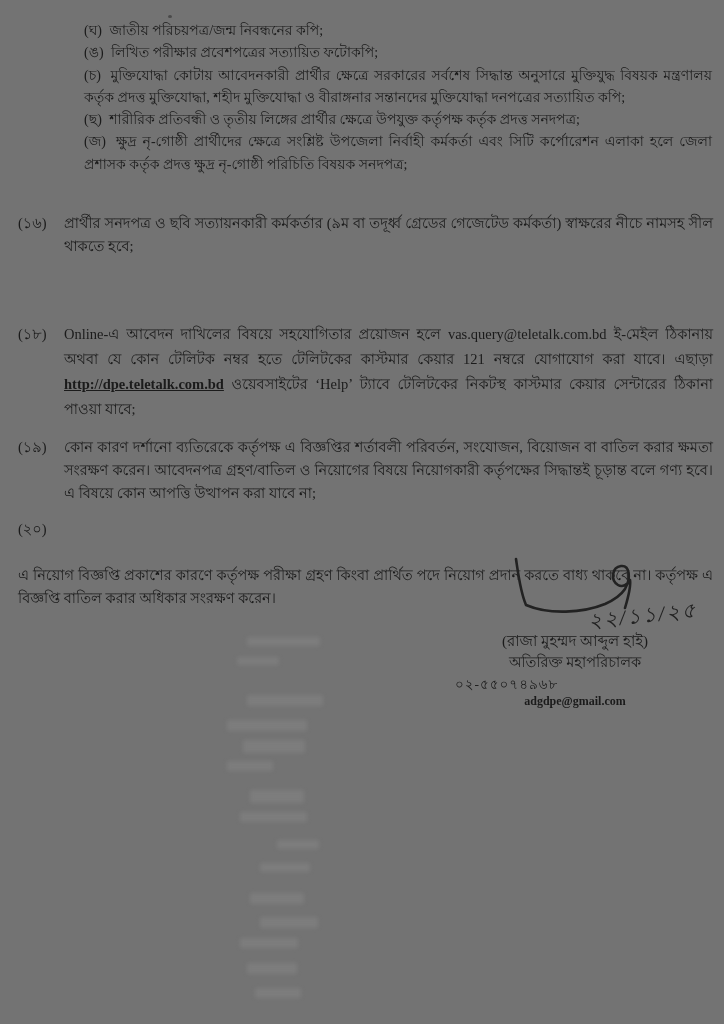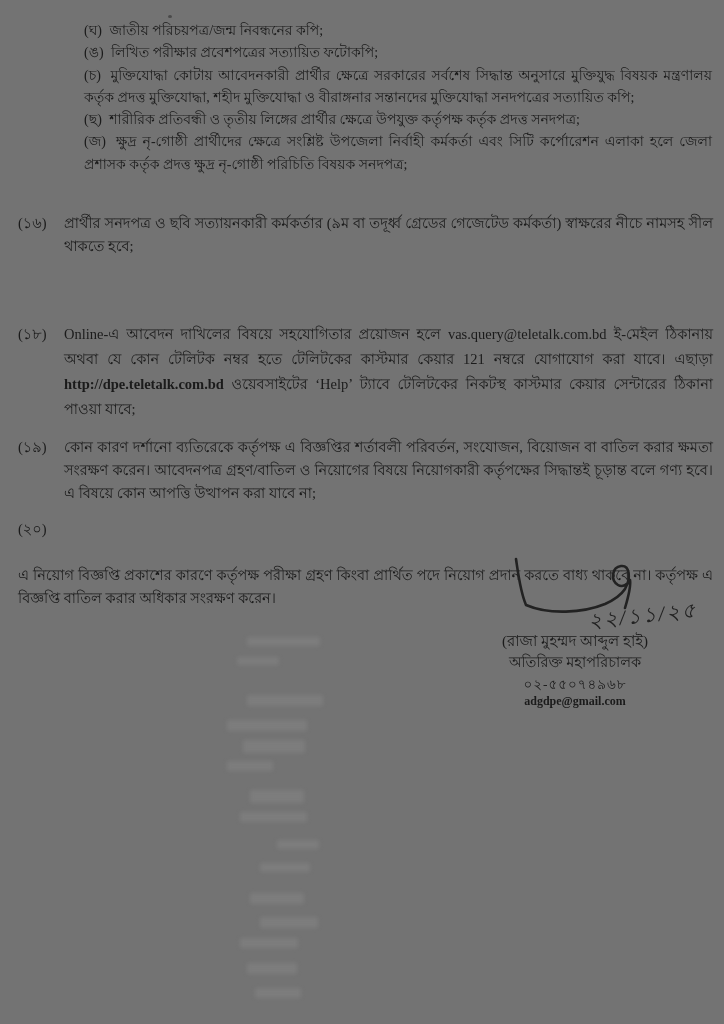--- a/index.html
+++ b/index.html
@@ -33,33 +33,34 @@
     width: 695px;
     display: flex;
     font-size: 14.5px;
     line-height: 23px;
   }
   .n-item .num { flex: 0 0 46px; width: 46px; }
   .n-item .body { flex: 1; text-align: justify; }
   #clause-18 { line-height: 25px; }
   .latin { font-family: "Liberation Serif", serif; }
   .url {
+    text-decoration: underline;
     font-weight: bold;
   }
 
   
   .sig-scribble { position: absolute; left: 503px; top: 556px; width: 142px; height: 62px; }
   .sig-date {
     position: absolute; left: 588px; top: 599px; width: 120px;
     font-size: 21px; font-style: italic; letter-spacing: 2px;
     transform: rotate(-6deg); color: #222;
   }
   .sig-name  { position: absolute; left: 455px; top: 629px; width: 240px; text-align: center; font-size: 15px; }
   .sig-title { position: absolute; left: 455px; top: 651px; width: 240px; text-align: center; font-size: 14.5px; }
-  .sig-phone { position: absolute; left: 455px; top: 674px; width: 240px; text-align: center; font-size: 13.5px; letter-spacing: 1px; }
+  .sig-phone { position: absolute; left: 455px; top: 674px; width: 240px; font-size: 13.5px; letter-spacing: 1px; }
   .sig-email { position: absolute; left: 455px; top: 694px; width: 240px; text-align: center; font-size: 12px; font-weight: bold; }
 
   
   .dot-artifact {
     position: absolute; left: 168px; top: 15px;
     width: 4px; height: 3px; background: #4a4a4a; border-radius: 50%;
   }
   .smudge {
     position: absolute;
     background: rgba(150,150,150,0.30);
@@ -70,21 +71,21 @@
 </head>
 <body>
 
 <div class="page">
 
   <div class="dot-artifact"></div>
 
   <div class="sub-items">
     <div class="sub-item"><span class="lbl">(ঘ)</span> <span>জাতীয় পরিচয়পত্র/জন্ম নিবন্ধনের কপি;</span></div>
     <div class="sub-item"><span class="lbl">(ঙ)</span> <span>লিখিত পরীক্ষার প্রবেশপত্রের সত্যায়িত ফটোকপি;</span></div>
-    <div class="sub-item"><span class="lbl">(চ)</span> <span>মুক্তিযোদ্ধা কোটায় আবেদনকারী প্রার্থীর ক্ষেত্রে সরকারের সর্বশেষ সিদ্ধান্ত অনুসারে মুক্তিযুদ্ধ বিষয়ক মন্ত্রণালয় কর্তৃক প্রদত্ত মুক্তিযোদ্ধা, শহীদ মুক্তিযোদ্ধা ও বীরাঙ্গনার সন্তানদের মুক্তিযোদ্ধা সনদপত্রের সত্যায়িত কপি;</span></div>
+    <div class="sub-item"><span class="lbl">(চ)</span> <span>মুক্তিযোদ্ধা কোটায় আবেদনকারী প্রার্থীর ক্ষেত্রে সরকারের সর্বশেষ সিদ্ধান্ত অনুসারে মুক্তিযুদ্ধ বিষয়ক মন্ত্রণালয় কর্তৃক প্রদত্ত মুক্তিযোদ্ধা, শহীদ মুক্তিযোদ্ধা ও বীরাঙ্গনার সন্তানদের মুক্তিযোদ্ধা দনপত্রের সত্যায়িত কপি;</span></div>
     <div class="sub-item"><span class="lbl">(ছ)</span> <span>শারীরিক প্রতিবন্ধী ও তৃতীয় লিঙ্গের প্রার্থীর ক্ষেত্রে উপযুক্ত কর্তৃপক্ষ কর্তৃক প্রদত্ত সনদপত্র;</span></div>
     <div class="sub-item"><span class="lbl">(জ)</span> <span>ক্ষুদ্র নৃ-গোষ্ঠী প্রার্থীদের ক্ষেত্রে সংশ্লিষ্ট উপজেলা নির্বাহী কর্মকর্তা এবং সিটি কর্পোরেশন এলাকা হলে জেলা প্রশাসক কর্তৃক প্রদত্ত ক্ষুদ্র নৃ-গোষ্ঠী পরিচিতি বিষয়ক সনদপত্র;</span></div>
   </div>
 
   <div class="n-item" style="top:212px;">
     <span class="num">(১৬)</span>
     <div class="body">প্রার্থীর সনদপত্র ও ছবি সত্যায়নকারী কর্মকর্তার (৯ম বা তদূর্ধ্ব গ্রেডের গেজেটেড কর্মকর্তা) স্বাক্ষরের নীচে নামসহ সীল থাকতে হবে;</div>
   </div>
 
 

